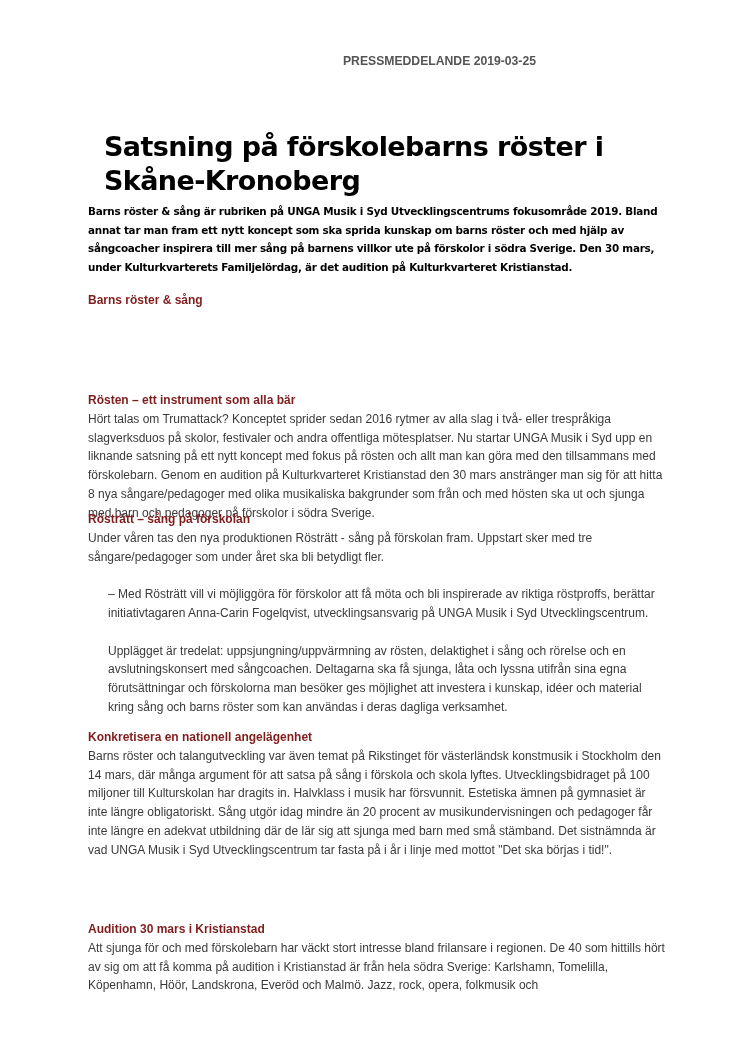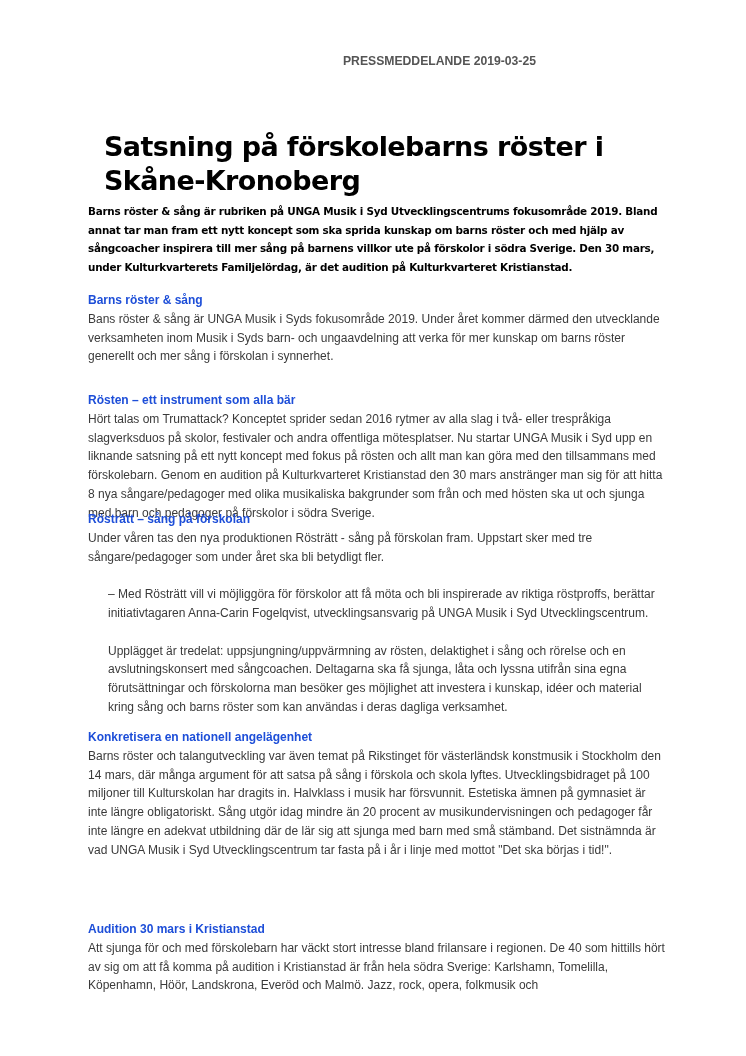--- a/index.html
+++ b/index.html
@@ -14,40 +14,39 @@
     font-family: "DejaVu Sans", sans-serif; font-weight: bold; font-size: 27px; line-height: 34px; color: #000000; margin: 16px;
     letter-spacing: -0.6px;
   }
   .lead {
     position: absolute; left: 88px; top: 194px; width: 580px;
     font-family: "DejaVu Sans", sans-serif; font-weight: bold; font-size: 10.4px; line-height: 18.6px; color: #000000; margin: 0;
     letter-spacing: -0.25px;
   }
   .section { position: absolute; left: 88px; width: 580px; }
   .section h3 {
-    margin: 0; font-family: "Liberation Sans", sans-serif; font-weight: bold; font-size: 12px; line-height: 18.8px; color: #1d4ed8;
+    margin: 0; font-family: "Liberation Sans", sans-serif; font-weight: bold; font-size: 12px; line-height: 18.8px; color: #7f1d1d;
   }
   .section p {
     margin: 0; font-family: "Liberation Sans", sans-serif; font-size: 12px; line-height: 18.8px; color: #3a3a3a;
   }
   .section p + p { margin-top: 18.8px; margin-left: 20px; }
 </style>
 </head>
 <body>
 
 <div class="page">
   <div class="header-label">PRESSMEDDELANDE 2019-03-25</div>
 
   <h1 class="title">Satsning på förskolebarns röster i Skåne-Kronoberg</h1>
 
   <p class="lead">Barns röster &amp; sång är rubriken på UNGA Musik i Syd Utvecklingscentrums fokusområde 2019. Bland annat tar man fram ett nytt koncept som ska sprida kunskap om barns röster och med hjälp av sångcoacher inspirera till mer sång på barnens villkor ute på förskolor i södra Sverige. Den 30 mars, under Kulturkvarterets Familjelördag, är det audition på Kulturkvarteret Kristianstad.</p>
 
   <div class="section" style="top:283px;">
     <h3>Barns röster &amp; sång</h3>
-    <p>Bans röster &amp; sång är UNGA Musik i Syds fokusområde 2019. Under året kommer därmed den utvecklande verksamheten inom Musik i Syds barn- och ungaavdelning att verka för mer kunskap om barns röster generellt och mer sång i förskolan i synnerhet.</p>
   </div>
 
   <div class="section" style="top:383px;">
     <h3>Rösten – ett instrument som alla bär</h3>
     <p>Hört talas om Trumattack? Konceptet sprider sedan 2016 rytmer av alla slag i två- eller trespråkiga slagverksduos på skolor, festivaler och andra offentliga mötesplatser. Nu startar UNGA Musik i Syd upp en liknande satsning på ett nytt koncept med fokus på rösten och allt man kan göra med den tillsammans med förskolebarn. Genom en audition på Kulturkvarteret Kristianstad den 30 mars anstränger man sig för att hitta 8 nya sångare/pedagoger med olika musikaliska bakgrunder som från och med hösten ska ut och sjunga med barn och pedagoger på förskolor i södra Sverige.</p>
   </div>
 
   <div class="section" style="top:502px;">
     <h3>Rösträtt – sång på förskolan</h3>
     <p>Under våren tas den nya produktionen Rösträtt - sång på förskolan fram. Uppstart sker med tre sångare/pedagoger som under året ska bli betydligt fler.</p>

